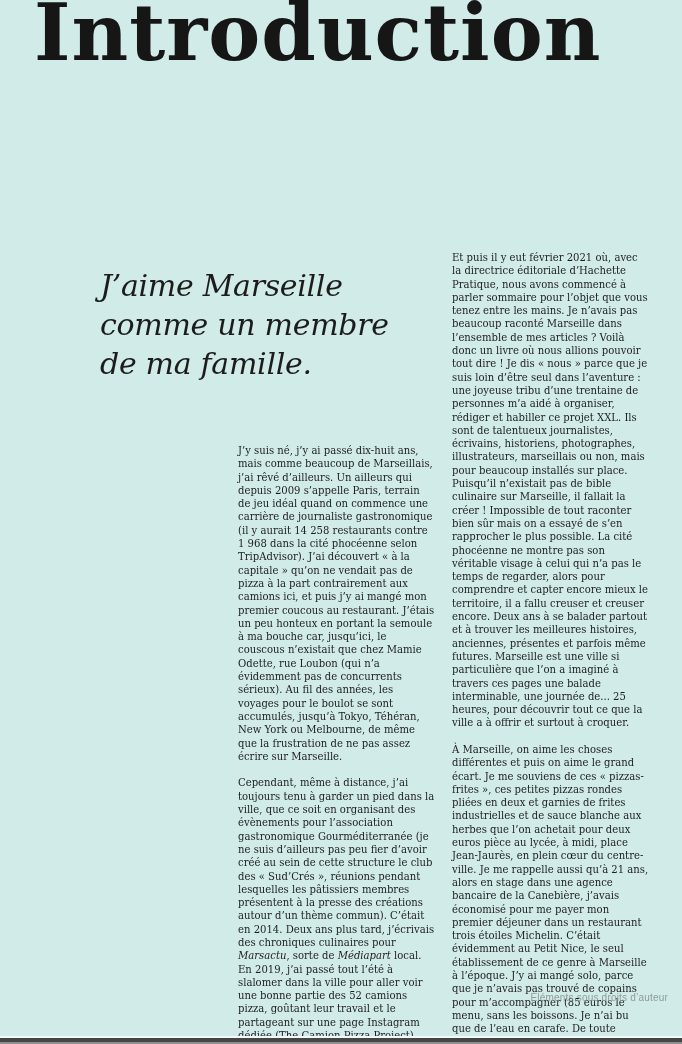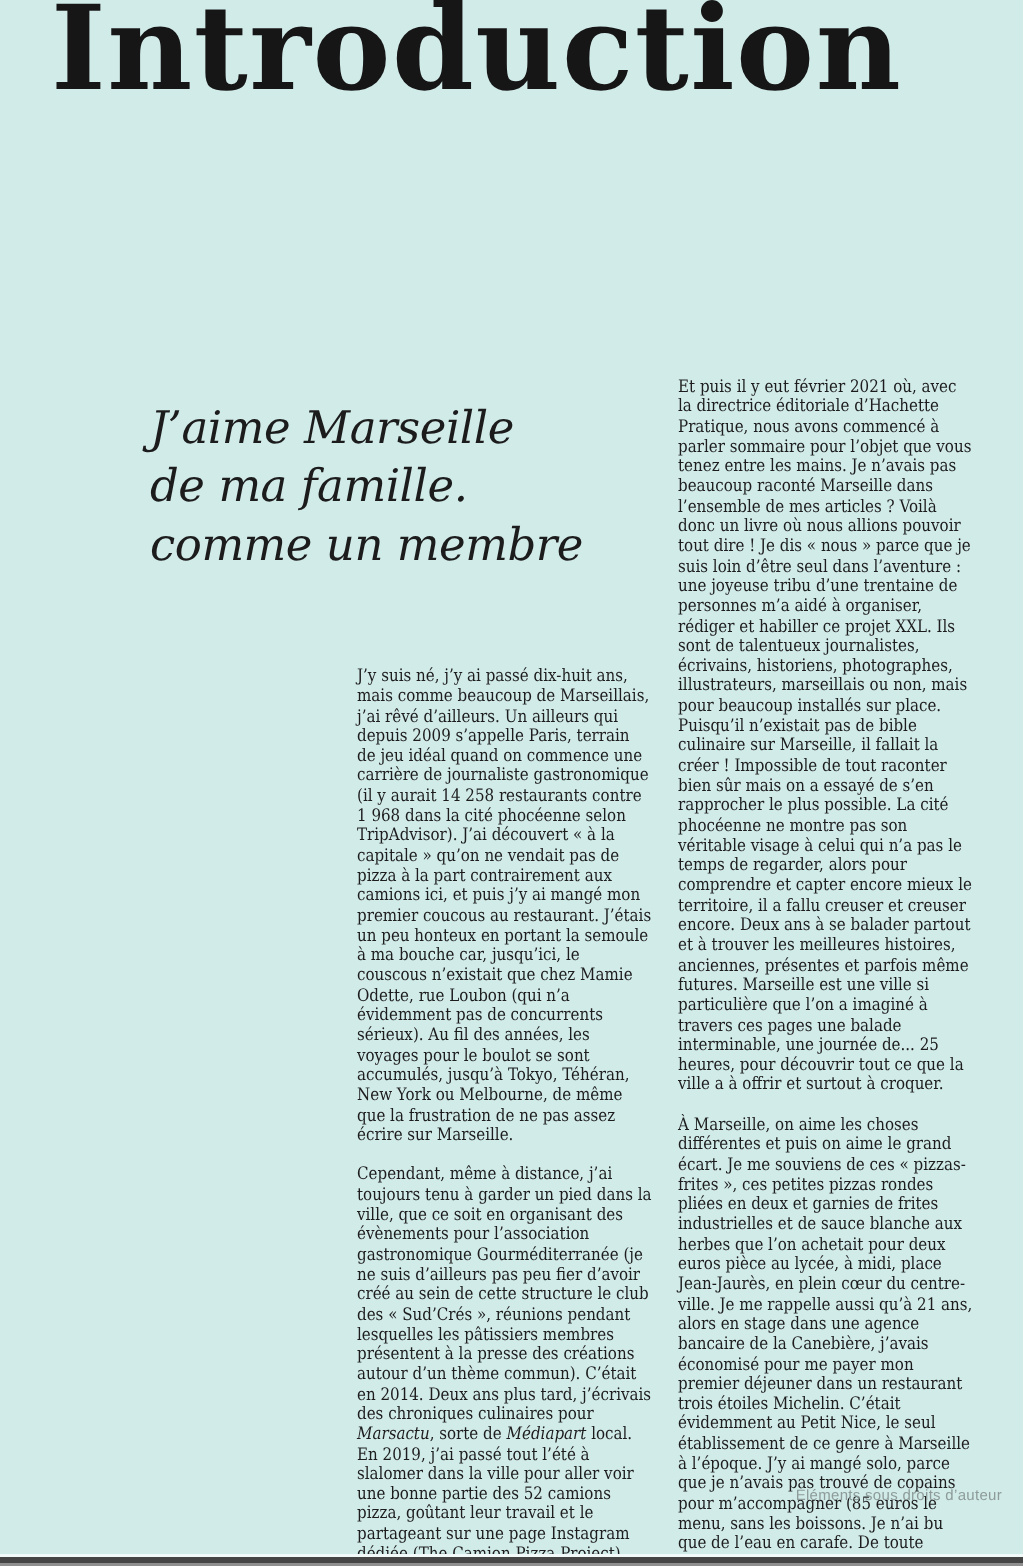--- a/index.html
+++ b/index.html
@@ -71,22 +71,22 @@
   .bar-dark  { top: 1038px; height: 4px; background: #454545; }
   .bar-gray  { top: 1042px; height: 2px; background: #8f8f8f; }
 </style>
 </head>
 <body>
 
 <div class="page">
   <h1 class="title">Introduction</h1>
   <div class="pull-quote">
       <div>J’aime Marseille</div>
+      <div>comme un membre</div>
       <div>de ma famille.</div>
-      <div>comme un membre</div>
     </div>
   <div class="col col-left">
       <p>J’y suis né, j’y ai passé dix-huit ans, mais comme beaucoup de Marseillais, j’ai rêvé d’ailleurs. Un ailleurs qui depuis 2009 s’appelle Paris, terrain de jeu idéal quand on commence une carrière de journaliste gastronomique (il y aurait 14&nbsp;258 restaurants contre 1&nbsp;968 dans la cité phocéenne selon TripAdvisor). J’ai découvert «&nbsp;à la capitale&nbsp;» qu’on ne vendait pas de pizza à la part contrairement aux camions ici, et puis j’y ai mangé mon premier coucous au restaurant. J’étais un peu honteux en portant la semoule à ma bouche car, jusqu’ici, le couscous n’existait que chez Mamie Odette, rue Loubon (qui n’a évidemment pas de concurrents sérieux). Au fil des années, les voyages pour le boulot se sont accumulés, jusqu’à Tokyo, Téhéran, New York ou Melbourne, de même que la frustration de ne pas assez écrire sur Marseille.</p>
       <p>Cependant, même à distance, j’ai toujours tenu à garder un pied dans la ville, que ce soit en organisant des évènements pour l’association gastronomique Gourméditerranée (je ne suis d’ailleurs pas peu fier d’avoir créé au sein de cette structure le club des «&nbsp;Sud’Crés&nbsp;», réunions pendant lesquelles les pâtissiers membres présentent à la presse des créations autour d’un thème commun). C’était en 2014. Deux ans plus tard, j’écrivais des chroniques culinaires pour <i>Marsactu</i>, sorte de <i>Médiapart</i> local. En 2019, j’ai passé tout l’été à slalomer dans la ville pour aller voir une bonne partie des 52 camions pizza, goûtant leur travail et le partageant sur une page Instagram dédiée (The Camion Pizza Project).</p>
     </div>
   <div class="col col-right">
       <p>Et puis il y eut février 2021 où, avec la directrice éditoriale d’Hachette Pratique, nous avons commencé à parler sommaire pour l’objet que vous tenez entre les mains. Je n’avais pas beaucoup raconté Marseille dans l’ensemble de mes articles&nbsp;? Voilà donc un livre où nous allions pouvoir tout dire&nbsp;! Je dis «&nbsp;nous&nbsp;» parce que je suis loin d’être seul dans l’aventure&nbsp;: une joyeuse tribu d’une trentaine de personnes m’a aidé à organiser, rédiger et habiller ce projet XXL. Ils sont de talentueux journalistes, écrivains, historiens, photographes, illustrateurs, marseillais ou non, mais pour beaucoup installés sur place. Puisqu’il n’existait pas de bible culinaire sur Marseille, il fallait la créer&nbsp;! Impossible de tout raconter bien sûr mais on a essayé de s’en rapprocher le plus possible. La cité phocéenne ne montre pas son véritable visage à celui qui n’a pas le temps de regarder, alors pour comprendre et capter encore mieux le territoire, il a fallu creuser et creuser encore. Deux ans à se balader partout et à trouver les meilleures histoires, anciennes, présentes et parfois même futures. Marseille est une ville si particulière que l’on a imaginé à travers ces pages une balade interminable, une journée de... 25 heures, pour découvrir tout ce que la ville a à offrir et surtout à croquer.</p>
       <p>À Marseille, on aime les choses différentes et puis on aime le grand écart. Je me souviens de ces «&nbsp;pizzas-frites&nbsp;», ces petites pizzas rondes pliées en deux et garnies de frites industrielles et de sauce blanche aux herbes que l’on achetait pour deux euros pièce au lycée, à midi, place Jean-Jaurès, en plein cœur du centre-ville. Je me rappelle aussi qu’à 21 ans, alors en stage dans une agence bancaire de la Canebière, j’avais économisé pour me payer mon premier déjeuner dans un restaurant trois étoiles Michelin. C’était évidemment au Petit Nice, le seul établissement de ce genre à Marseille à l’époque. J’y ai mangé solo, parce que je n’avais pas trouvé de copains pour m’accompagner (85 euros le menu, sans les boissons. Je n’ai bu que de l’eau en carafe. De toute façon, je n’ai pas le choix, la poche de mon pantalon ne contenait que 85 euros en espèces).</p>
     </div>
   <div class="copyright">Éléments sous droits d’auteur</div>

